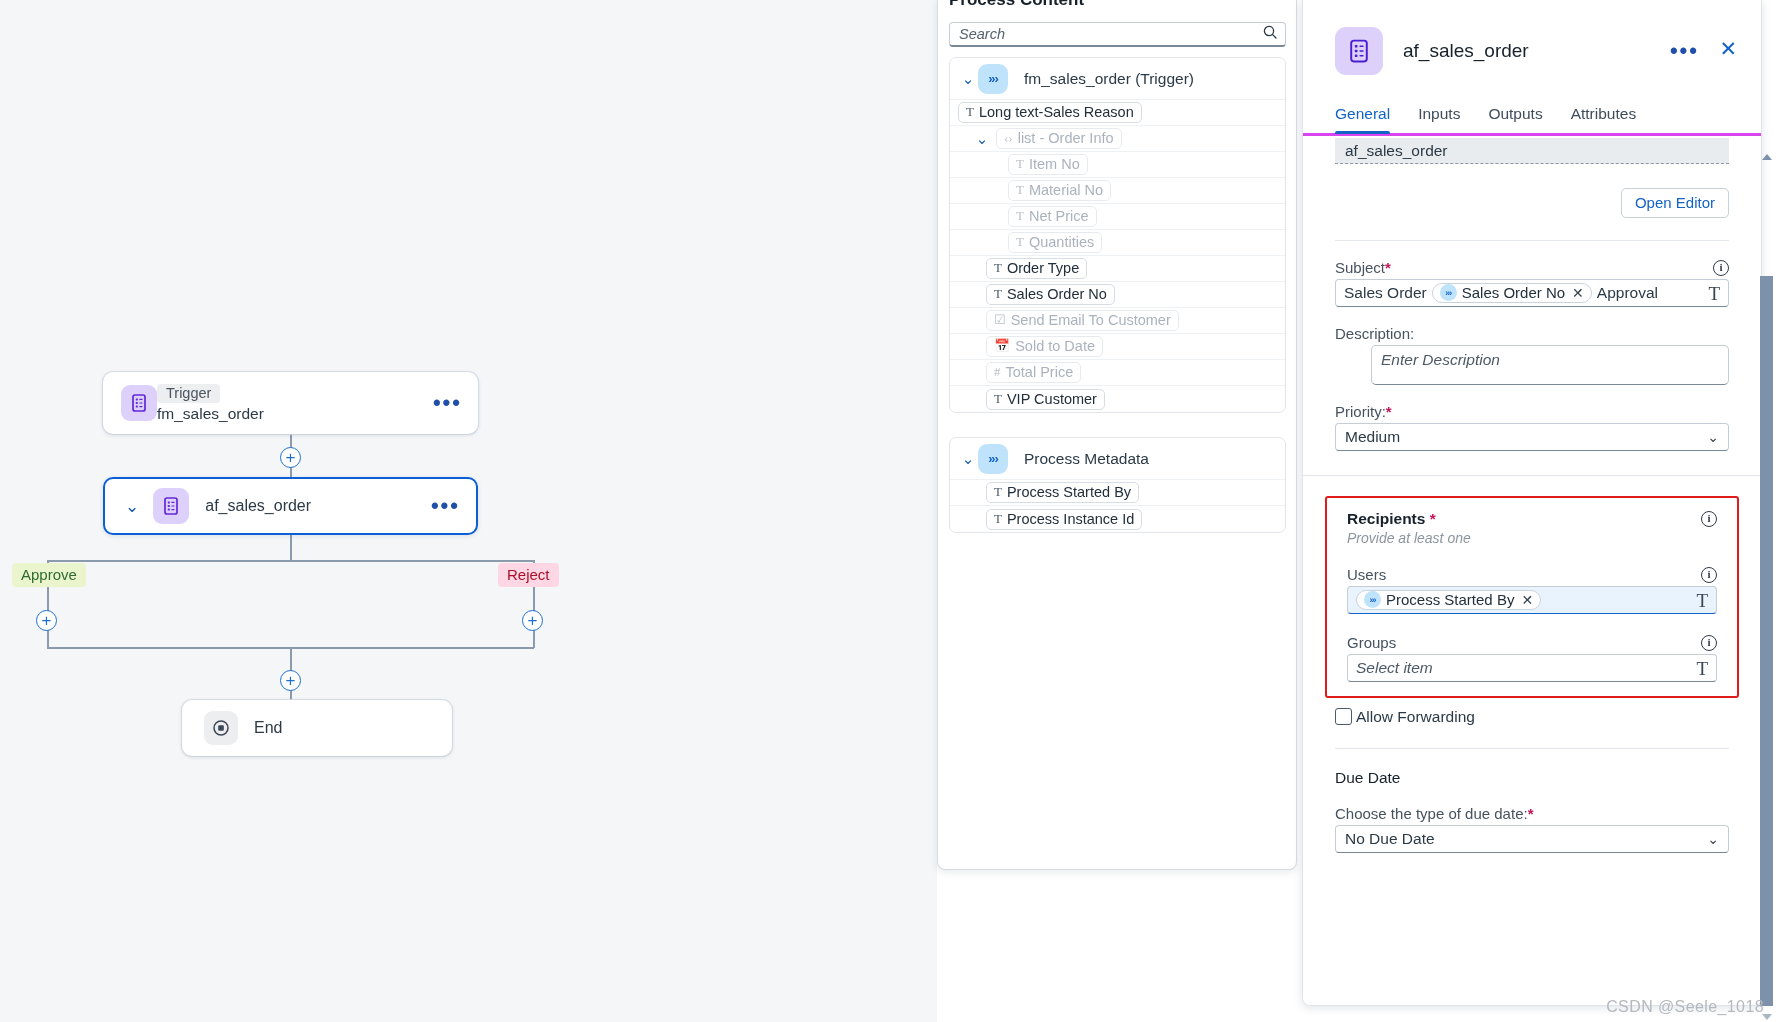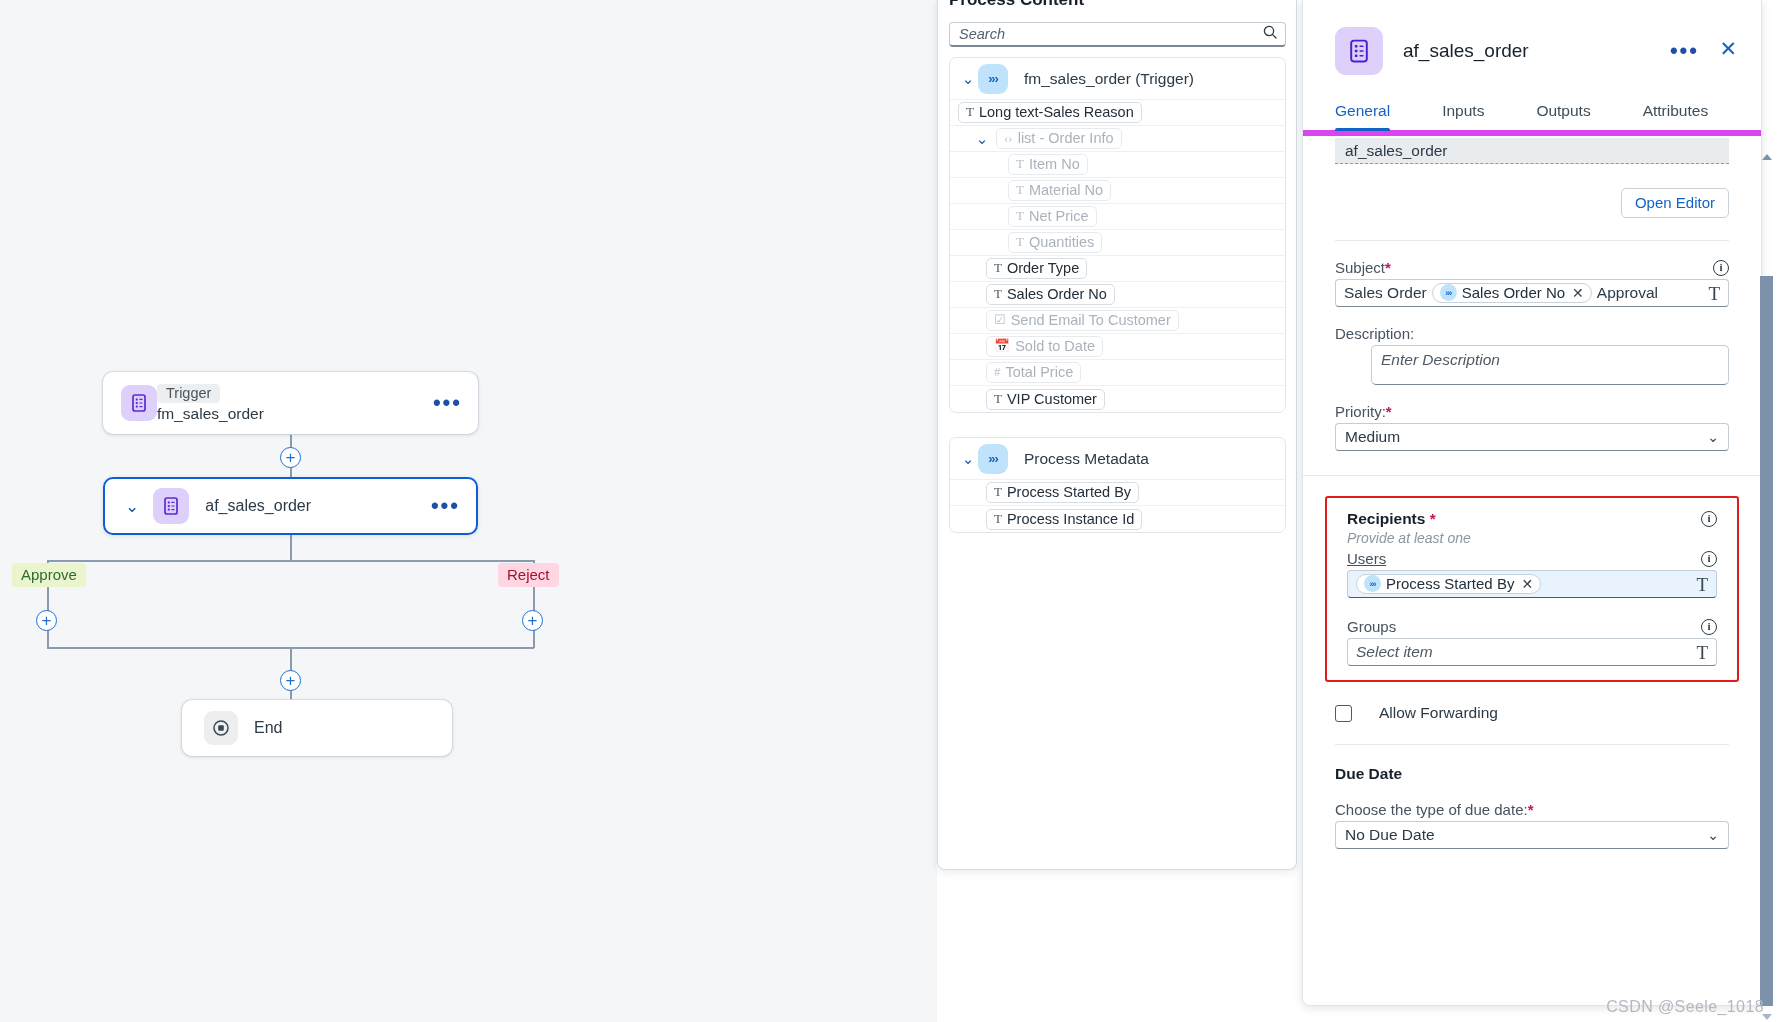--- a/index.html
+++ b/index.html
@@ -160,22 +160,22 @@
   .prop-dots {
     position:absolute; right: 62px; top: 40px; color:#1f4fa8;
     font-size: 22px; letter-spacing: 2px; line-height: 1; font-weight:700;
   }
   .prop-close {
     position:absolute; right: 24px; top: 38px; color:#1363c6;
     font-size: 21px; line-height: 1; font-weight: 400;
   }
   .tabs {
     position: absolute; left: 0; right: 0; bottom: 0; height: 44px;
-    display: flex; align-items: flex-end; padding-left: 32px; gap: 52px;
-    border-bottom: 6px solid #d946ef;
+    display: flex; align-items: flex-end; padding-left: 32px; gap: 28px;
+    border-bottom: 3px solid #d946ef;
   }
   .tab {
     font-size: 15.5px; color: #3f4d5a; padding-bottom: 10px; position: relative;
   }
   .tab.active { color: #1363c6; }
   .tab.active::after {
     content:''; position:absolute; left:0; right:0; bottom:-1px; height:3px;
     background:#1363c6; border-radius: 2px 2px 0 0;
   }
 
@@ -244,27 +244,27 @@
   .select-box .caret { margin-left:auto; color:#3a4753; font-size:14px; }
 
   .recip-box {
     margin: 20px 22px 0 22px; border: 2px solid #e01b1b; border-radius: 3px;
     padding: 12px 10px 14px 10px; background:#fff;
   }
   .recip-inner { padding: 0 10px; }
   .recip-title { font-size: 15.5px; font-weight: bold; color: #17212b; position: relative; }
   .recip-sub { font-size: 14px; font-style: italic; color:#8c969f; margin-top: 2px; }
 
-  .check-row { display:flex; align-items:center; gap:27px; margin-top: 22px; }
+  .check-row { display:flex; align-items:flex-start; gap:4px; margin-top: 10px; }
   .cbox {
     width: 17px; height: 17px; border: 1.6px solid #4d5b68; border-radius: 3px;
     background: #fff; flex: none;
   }
   .check-label { font-size: 15.5px; color:#2b3a47; }
-  .sec-title { font-size: 15.5px; font-weight: bold; color:#17212b; margin-top: 20px; }
+  .sec-title { font-size: 15.5px; font-weight: normal; color:#17212b; margin-top: 20px; }
 
   
   .sbar {
     position: absolute; right: 6px; top: 148px; width: 15px; height: 874px;
   }
   .sthumb {
     position: absolute; left: 1px; top: 128px; width: 13px; height: 730px;
     background: #7d91ab;
   }
   .sarrow { position: absolute; left: 3px; width: 0; height: 0; }
@@ -534,21 +534,21 @@
 
       <div class="recip-box">
         <div class="recip-inner">
           <div class="recip-title">
             <span>Recipients</span>
             <span class="req">*</span>
             <span class="info-ico">i</span>
           </div>
           <div class="recip-sub">Provide at least one</div>
 
-          <div class="flabel" style="margin-top:4px;text-decoration:underline;">
+          <div class="flabel" style="margin-top:20px;">
             <span>Users</span>
             <span class="info-ico">i</span>
           </div>
           <div class="tinput focused">
             <span class="token">
               <span class="tdot">»›</span>
               <span>Process Started By</span>
               <span class="tx">✕</span>
             </span>
             <span class="tglyph">T</span>

